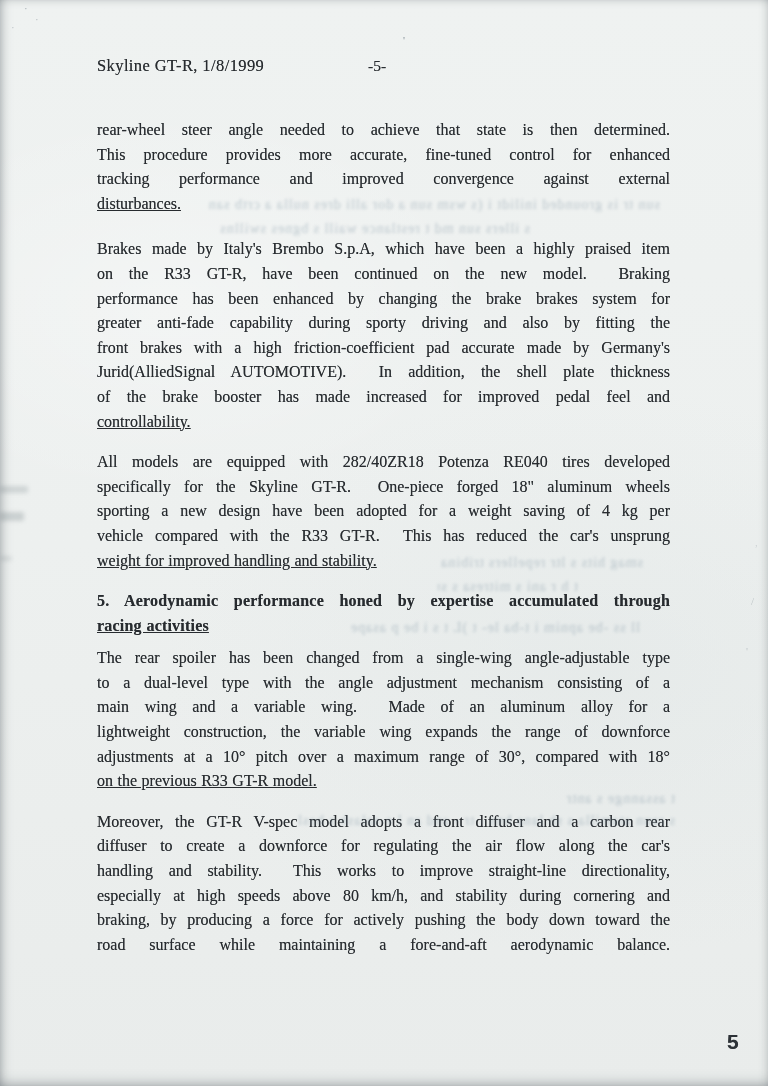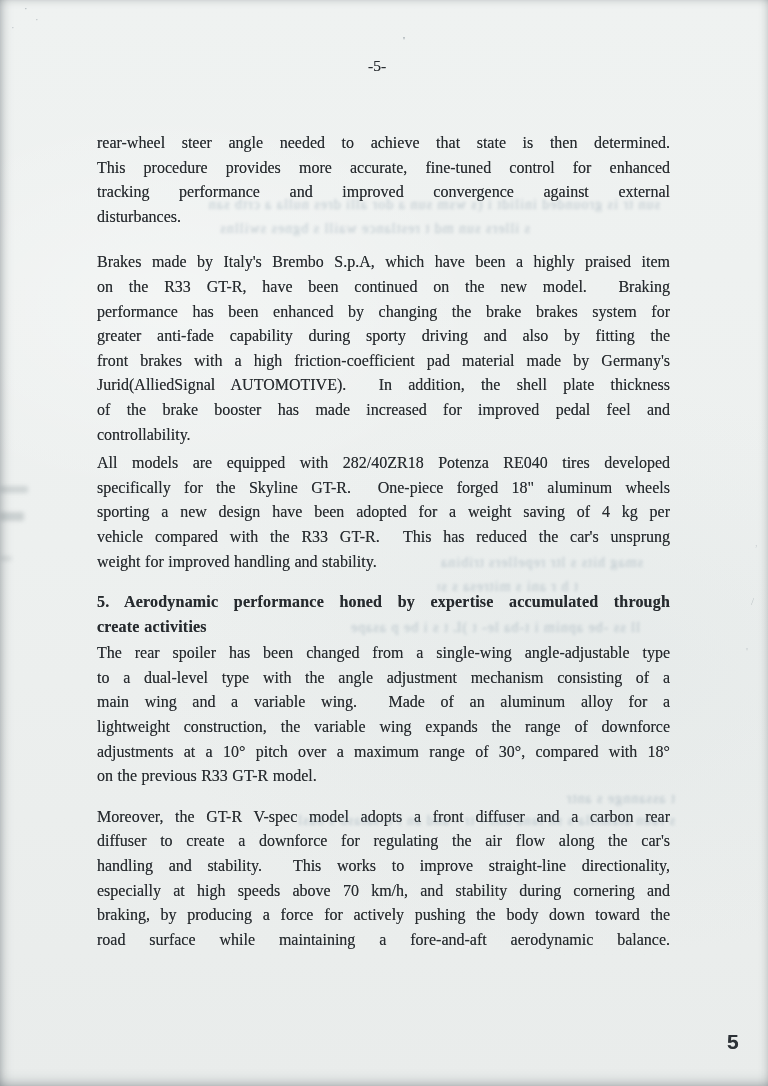--- a/index.html
+++ b/index.html
@@ -33,36 +33,36 @@
     font-size: 16.5px; letter-spacing: 0.4px;
     text-shadow: 0 0 0.6px rgba(39,43,47,0.65);
     white-space: nowrap;
   }
   .hdr-marker {
     position: absolute; left: 368px; top: 57px;
     font-size: 15.5px;
     text-shadow: 0 0 0.6px rgba(39,43,47,0.65);
   }
   #doc {
-    position: absolute; left: 97px; top: 131px; width: 573px;
+    position: absolute; left: 97px; top: 118px; width: 573px;
   }
   .para { margin: 0 0 16px 0; }
   #doc .para:nth-child(1) { margin-bottom: 21px; }
-  #doc .para:nth-child(2) { margin-bottom: 4px; }
-  #doc .para.heading { margin-bottom: 2px; }
+  #doc .para:nth-child(2) { margin-bottom: 16px; }
+  #doc .para.heading { margin-bottom: 8px; }
   .para.heading .line { font-weight: bold; letter-spacing: 0.2px; }
   .line {
     font-size: 16px;
     line-height: 24.6px;
     text-align: justify;
     text-align-last: justify;
     text-shadow: 0 0 0.6px rgba(39,43,47,0.60);
     word-spacing: 0.5px;
   }
-  .line.last { text-align-last: left; }
+  .line.last { text-align-last: left; text-decoration: underline; }
   .page-number {
     position: absolute; left: 727px; top: 1030px;
     font-family: "Liberation Sans", "DejaVu Sans", sans-serif;
     font-size: 21px; font-weight: 600; color: #2d3237;
     text-shadow: 0 0 0.5px rgba(45,50,55,0.55);
   }
   .ghost {
     position: absolute;
     font-size: 14px; line-height: 14px;
     color: #7e93a2;
@@ -87,64 +87,65 @@
     color: #5d6c76;
     pointer-events: none;
     font-family: "Liberation Serif", serif;
   }
 </style>
 </head>
 <body>
 
 <div class="page">
 
+  <span class="hdr-title">Skyline GT-R, 1/8/1999</span>
 
   <span class="hdr-marker">-5-</span>
 
   <div id="doc">
       <div class="para">
         <div class="line">rear-wheel steer angle needed to achieve that state is then determined.</div>
         <div class="line">This procedure provides more accurate, fine-tuned control for enhanced</div>
         <div class="line">tracking performance and improved convergence against external</div>
         <div class="line last">disturbances.</div>
       </div>
       <div class="para">
         <div class="line">Brakes made by Italy's Brembo S.p.A, which have been a highly praised item</div>
         <div class="line">on the R33 GT-R, have been continued on the new model.&nbsp; Braking</div>
         <div class="line">performance has been enhanced by changing the brake brakes system for</div>
         <div class="line">greater anti-fade capability during sporty driving and also by fitting the</div>
-        <div class="line">front brakes with a high friction-coefficient pad material made by Germany's</div>
+        <div class="line">front brakes with a high friction-coefficient pad accurate made by Germany's</div>
         <div class="line">Jurid(AlliedSignal AUTOMOTIVE).&nbsp; In addition, the shell plate thickness</div>
         <div class="line">of the brake booster has made increased for improved pedal feel and</div>
         <div class="line last">controllability.</div>
       </div>
       <div class="para">
         <div class="line">All models are equipped with 282/40ZR18 Potenza RE040 tires developed</div>
         <div class="line">specifically for the Skyline GT-R.&nbsp; One-piece forged 18" aluminum wheels</div>
         <div class="line">sporting a new design have been adopted for a weight saving of 4 kg per</div>
         <div class="line">vehicle compared with the R33 GT-R.&nbsp; This has reduced the car's unsprung</div>
         <div class="line last">weight for improved handling and stability.</div>
       </div>
       <div class="para heading">
         <div class="line">5. Aerodynamic performance honed by expertise accumulated through</div>
-        <div class="line last">create activities</div>
+        <div class="line last">racing activities</div>
       </div>
       <div class="para">
         <div class="line">The rear spoiler has been changed from a single-wing angle-adjustable type</div>
         <div class="line">to a dual-level type with the angle adjustment mechanism consisting of a</div>
         <div class="line">main wing and a variable wing.&nbsp; Made of an aluminum alloy for a</div>
         <div class="line">lightweight construction, the variable wing expands the range of downforce</div>
         <div class="line">adjustments at a 10° pitch over a maximum range of 30°, compared with 18°</div>
         <div class="line last">on the previous R33 GT-R model.</div>
       </div>
       <div class="para">
         <div class="line">Moreover, the GT-R V-spec model adopts a front diffuser and a carbon rear</div>
         <div class="line">diffuser to create a downforce for regulating the air flow along the car's</div>
         <div class="line">handling and stability.&nbsp; This works to improve straight-line directionality,</div>
-        <div class="line">especially at high speeds above 70 km/h, and stability during cornering and</div>
+        <div class="line">especially at high speeds above 80 km/h, and stability during cornering and</div>
         <div class="line">braking, by producing a force for actively pushing the body down toward the</div>
         <div class="line">road surface while maintaining a fore-and-aft aerodynamic balance.</div>
       </div>
     </div>
 
   <div id="artifacts">
       <span class="ghost" style="left: 205px; top: 198px; width: 455px;">sun tr is grounded inilidt i (s wsm sun a dor alli dres nulla a crtb san</span>
       <span class="ghost" style="left: 205px; top: 222px; width: 325px;">s illers sun md t restlance waill s bgnes swillns</span>
       <span class="ghost" style="left: 438px; top: 556px; width: 205px;">smag hits s ltr repellers tribina</span>
       <span class="ghost" style="left: 438px; top: 580px; width: 140px;">t h r ani s mitresa s sug</span>

